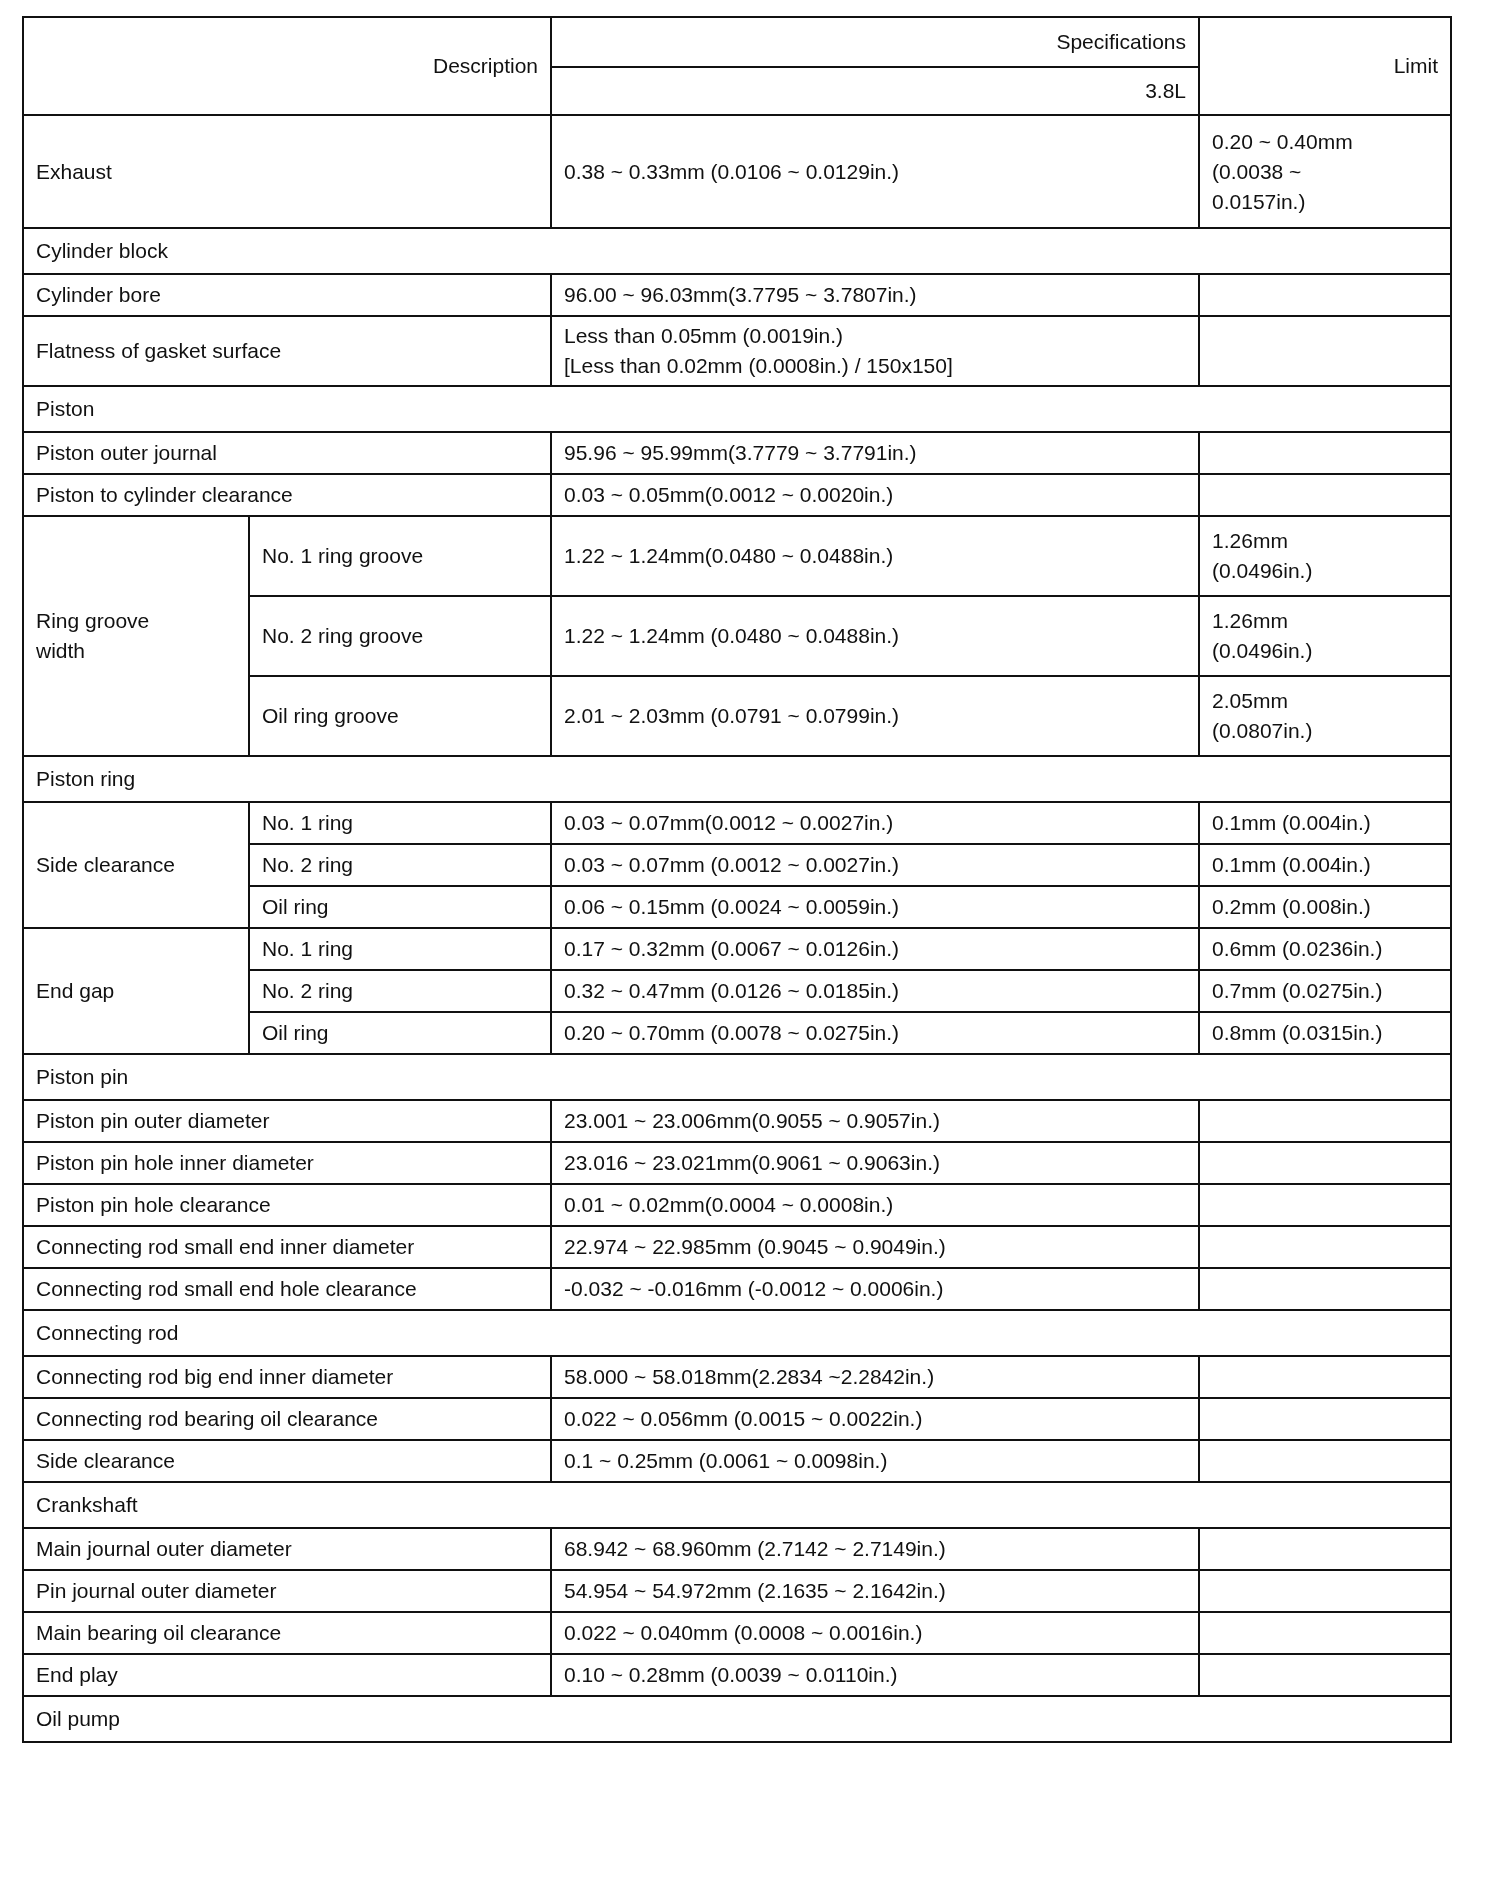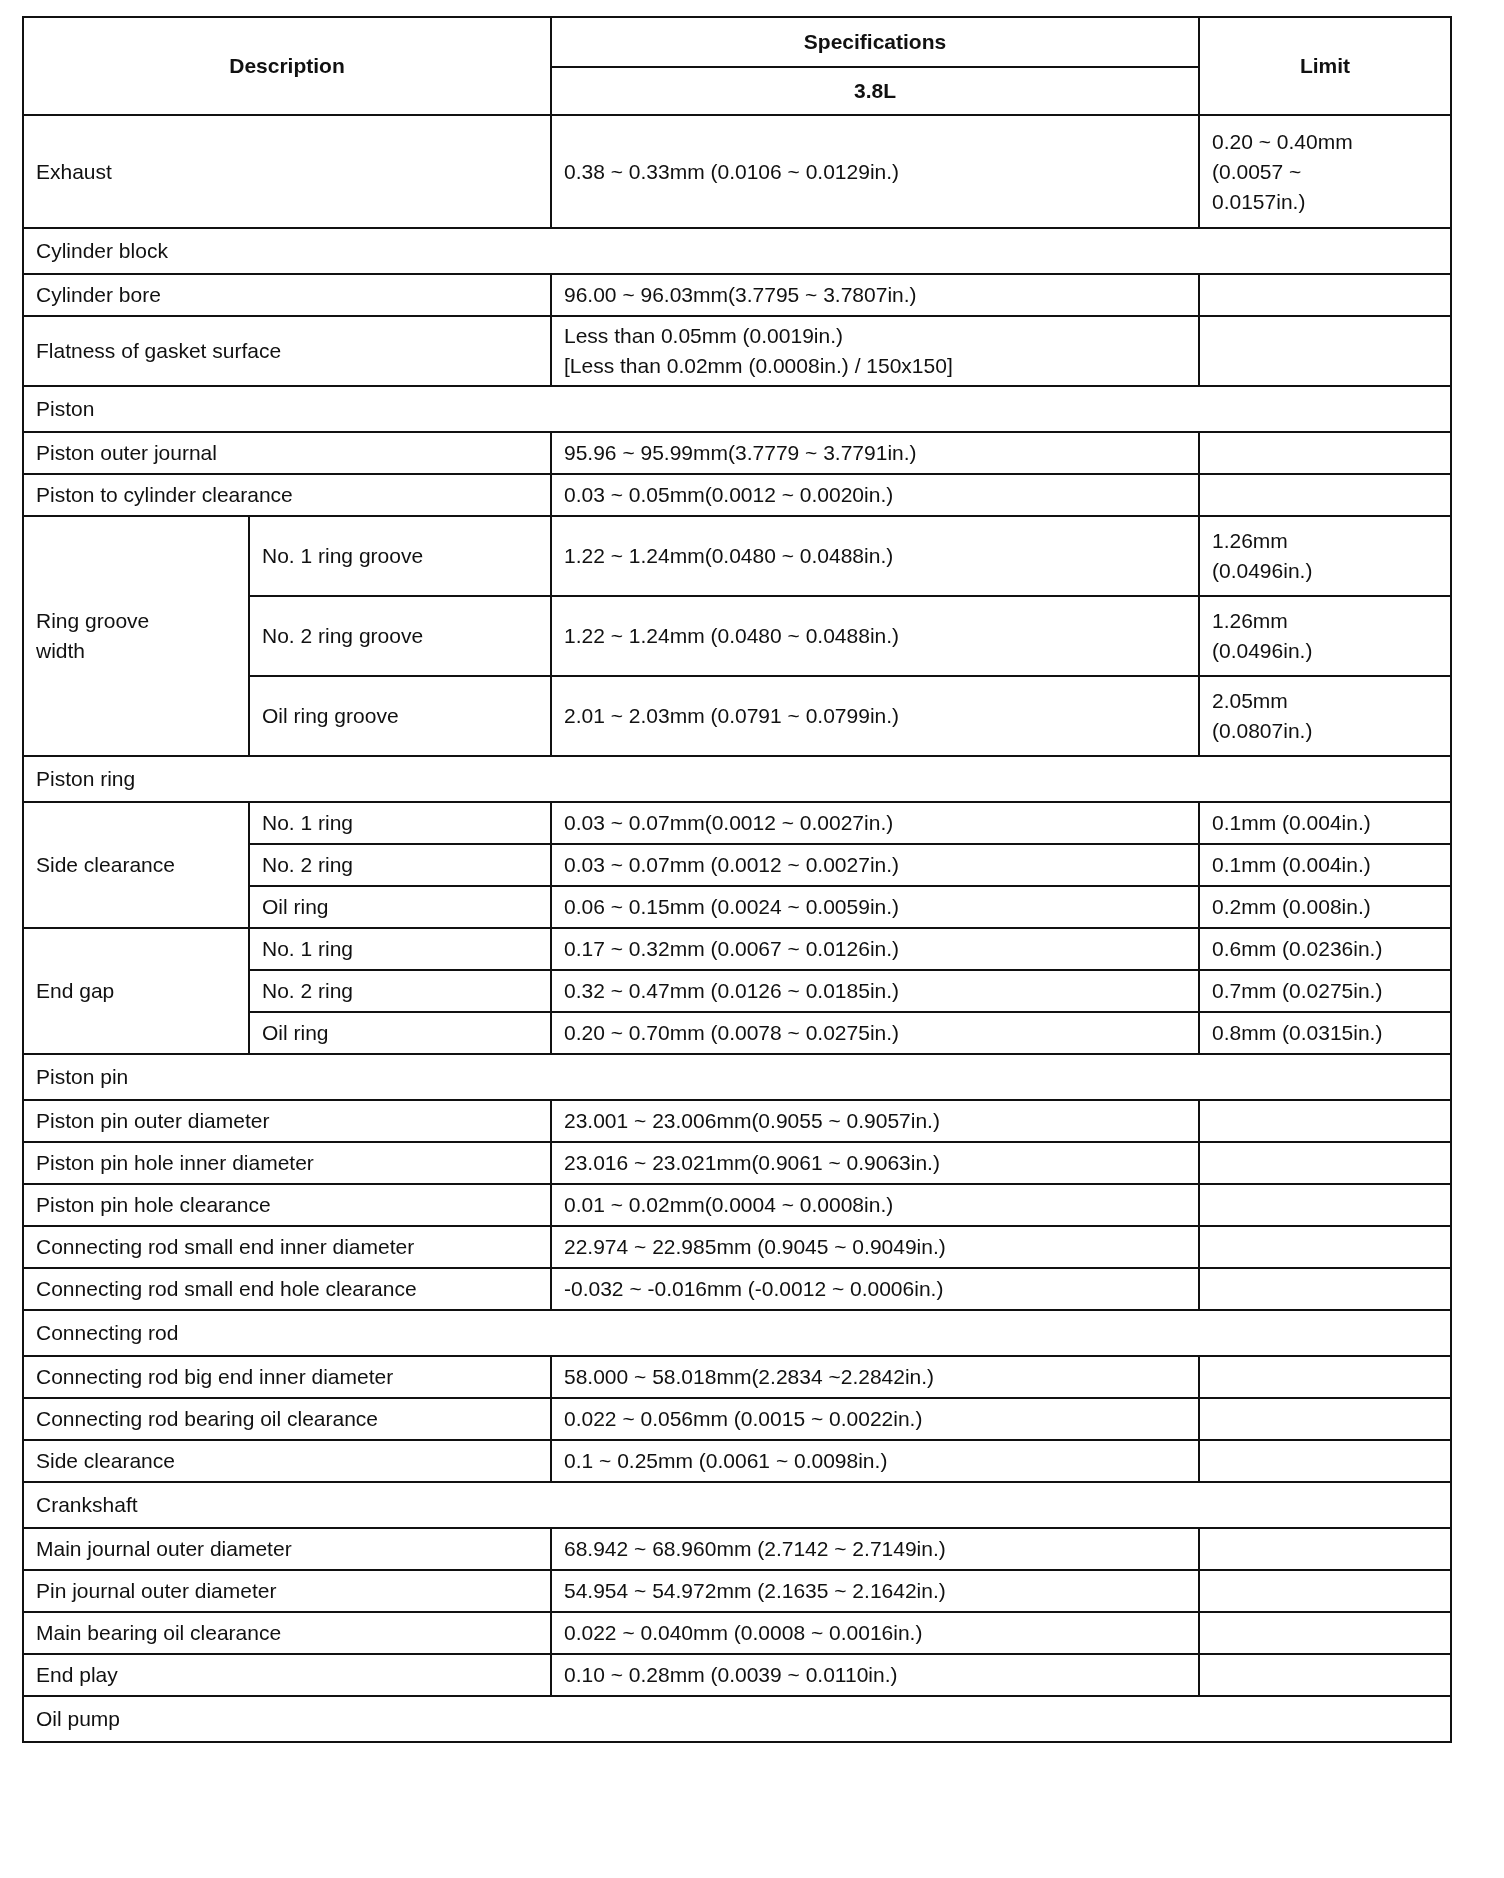--- a/index.html
+++ b/index.html
@@ -4,21 +4,21 @@
 <style>
   html, body { margin: 0; padding: 0; background: #ffffff; }
   body { width: 1504px; height: 1878px; position: relative; overflow: hidden;
          font-family: "Liberation Sans", "DejaVu Sans", sans-serif; color: #111; }
   #sheet { position: absolute; left: 22px; top: 16px; width: 1428px; }
   table.spec { border-collapse: collapse; width: 1428px; table-layout: fixed; }
   table.spec td, table.spec th {
     border: 2px solid #111; font-size: 21px; line-height: 30px;
     padding: 4px 12px; vertical-align: middle; text-align: left; font-weight: normal;
   }
-  table.spec th { font-weight: bold; text-align: center; }
+  table.spec th { font-weight: normal; text-align: right; }
   col.c-desc1 { width: 226px; }
   col.c-desc2 { width: 302px; }
   col.c-spec { width: 648px; }
   col.c-limit { width: 252px; }
   tr.section td { font-weight: normal; height: 36px; }
   tr.h-row td { height: 32px; }
   tr.tall td { height: 70px; }
   td.top { vertical-align: top; }
   tr.hdr1 th { height: 40px; }
   tr.hdr2 th { height: 38px; margin-left: 12px; }
@@ -46,21 +46,21 @@
   </tr>
   <tr class="hdr2">
     <th>3.8L</th>
   </tr>
 
   <tr class="exhaust">
     <td colspan="2" class="top">Exhaust</td>
     <td>0.38 ~ 0.33mm (0.0106 ~ 0.0129in.)</td>
     <td>
       <span class="spec-line">0.20 ~ 0.40mm</span>
-      <span class="spec-line">(0.0057  ~</span>
+      <span class="spec-line">(0.0038  ~</span>
       <span class="spec-line">0.0157in.)</span>
     </td>
   </tr>
 
   <tr class="section">
     <td colspan="4">Cylinder block</td>
   </tr>
   <tr class="h-row">
     <td colspan="2">Cylinder bore</td>
     <td>96.00 ~ 96.03mm(3.7795 ~ 3.7807in.)</td>

